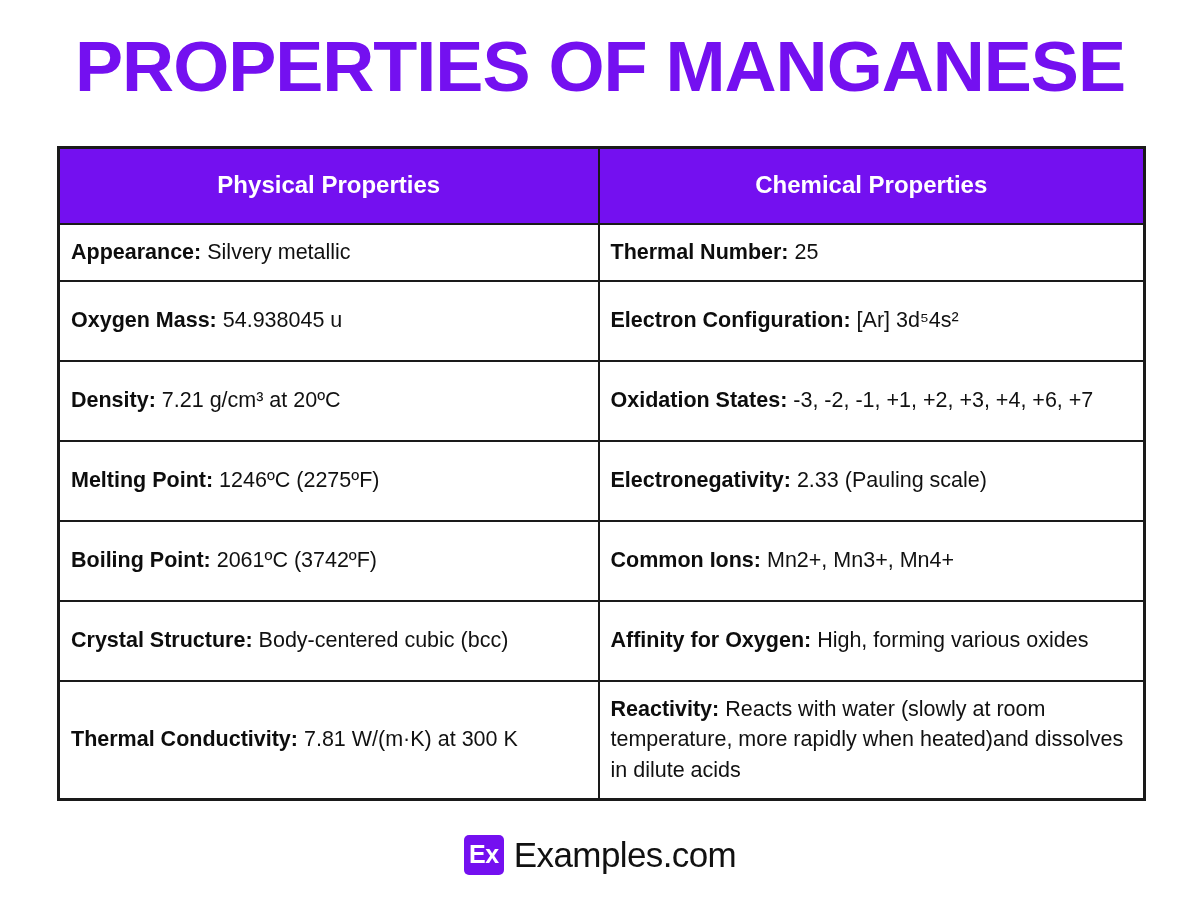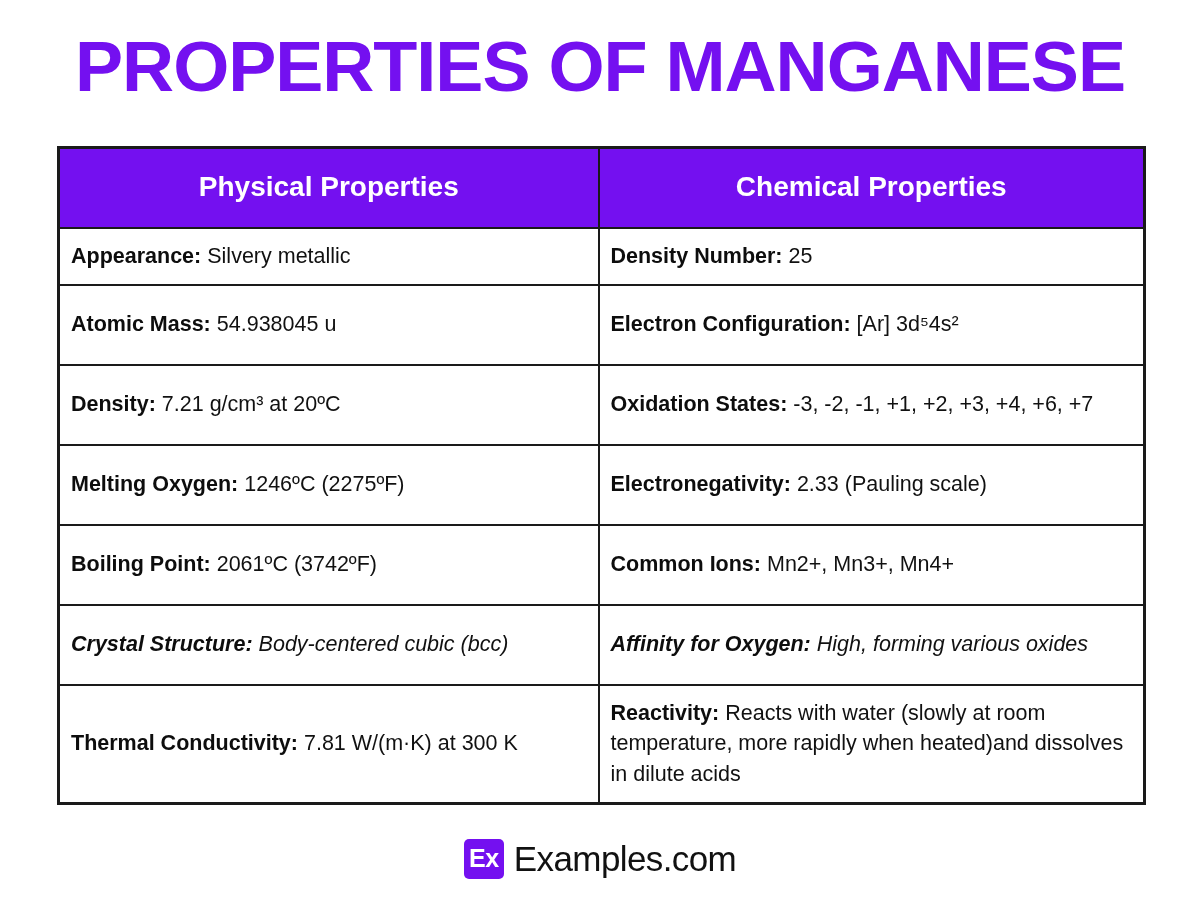--- a/index.html
+++ b/index.html
@@ -55,21 +55,21 @@
     border-collapse: collapse;
     table-layout: fixed;
     border: 3px solid #1a1a1a;
   }
   table.props col.c-left  { width: 540px; }
   table.props col.c-right { width: 546px; }
 
   table.props th {
     background: #7410f0;
     color: #ffffff;
-    font-size: 28px;
+    font-size: 24px;
     font-weight: 700;
     text-align: center;
     padding: 22px 10px 24px 10px;
     border: 2px solid #1a1a1a;
     letter-spacing: 0px;
   }
   table.props td {
     border: 2px solid #1a1a1a;
     padding: 12px 10px 12px 11px;
     font-size: 21.5px;
@@ -86,21 +86,21 @@
     font-weight: 400;
     color: #111111;
   }
 
   
   tr.r0 td { height: 24px; }
   tr.r1 td { height: 54px; }
   tr.r2 td { height: 54px; }
   tr.r3 td { height: 54px; }
   tr.r4 td { height: 54px; }
-  tr.r5 td { height: 54px; font-style: italic; }
+  tr.r5 td { height: 54px; }
   tr.r6 td { height: 92px; }
 
   
   .footer {
     margin-top: 34px;
     display: flex;
     align-items: center;
     justify-content: center;
     gap: 10px;
   }
@@ -146,28 +146,28 @@
         </tr>
       </thead>
       <tbody>
 
         <tr class="r0">
           <td>
             <span class="lbl">Appearance:</span>
             <span class="val">Silvery metallic</span>
           </td>
           <td>
-            <span class="lbl">Density Number:</span>
+            <span class="lbl">Thermal Number:</span>
             <span class="val">25</span>
           </td>
         </tr>
 
         <tr class="r1">
           <td>
-            <span class="lbl">Atomic Mass:</span>
+            <span class="lbl">Oxygen Mass:</span>
             <span class="val">54.938045 u</span>
           </td>
           <td>
             <span class="lbl">Electron Configuration:</span>
             <span class="val">[Ar] 3d⁵4s²</span>
           </td>
         </tr>
 
         <tr class="r2">
           <td>
@@ -175,21 +175,21 @@
             <span class="val">7.21 g/cm³ at 20ºC</span>
           </td>
           <td>
             <span class="lbl">Oxidation States:</span>
             <span class="val">-3, -2, -1, +1, +2, +3, +4, +6, +7</span>
           </td>
         </tr>
 
         <tr class="r3">
           <td>
-            <span class="lbl">Melting Oxygen:</span>
+            <span class="lbl">Melting Point:</span>
             <span class="val">1246ºC (2275ºF)</span>
           </td>
           <td>
             <span class="lbl">Electronegativity:</span>
             <span class="val">2.33 (Pauling scale)</span>
           </td>
         </tr>
 
         <tr class="r4">
           <td>

